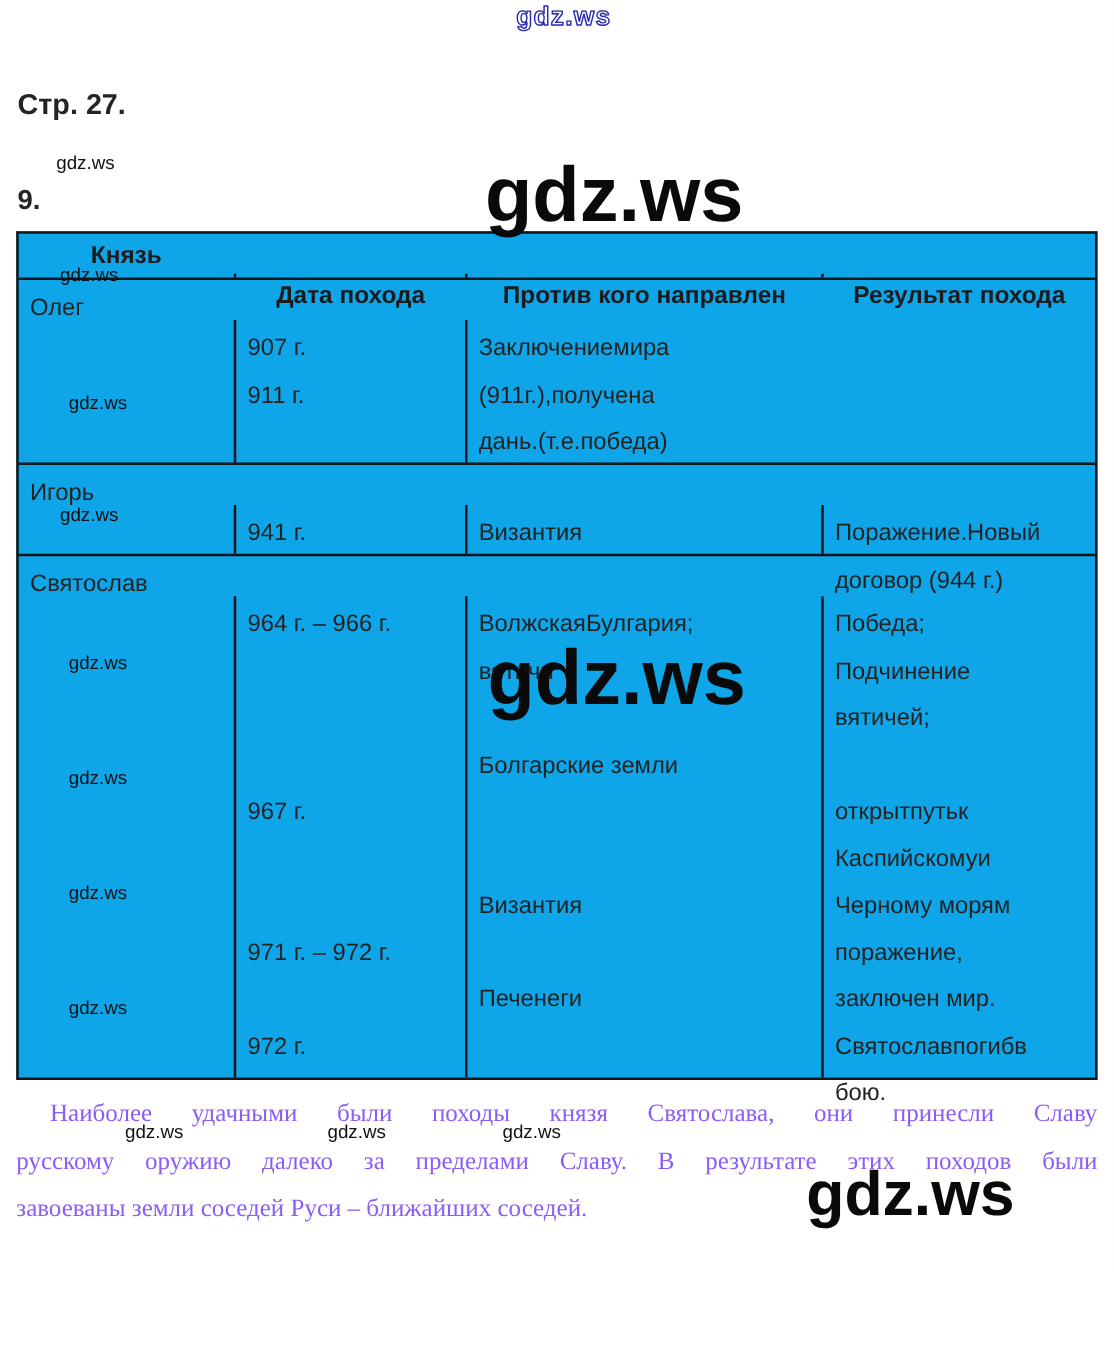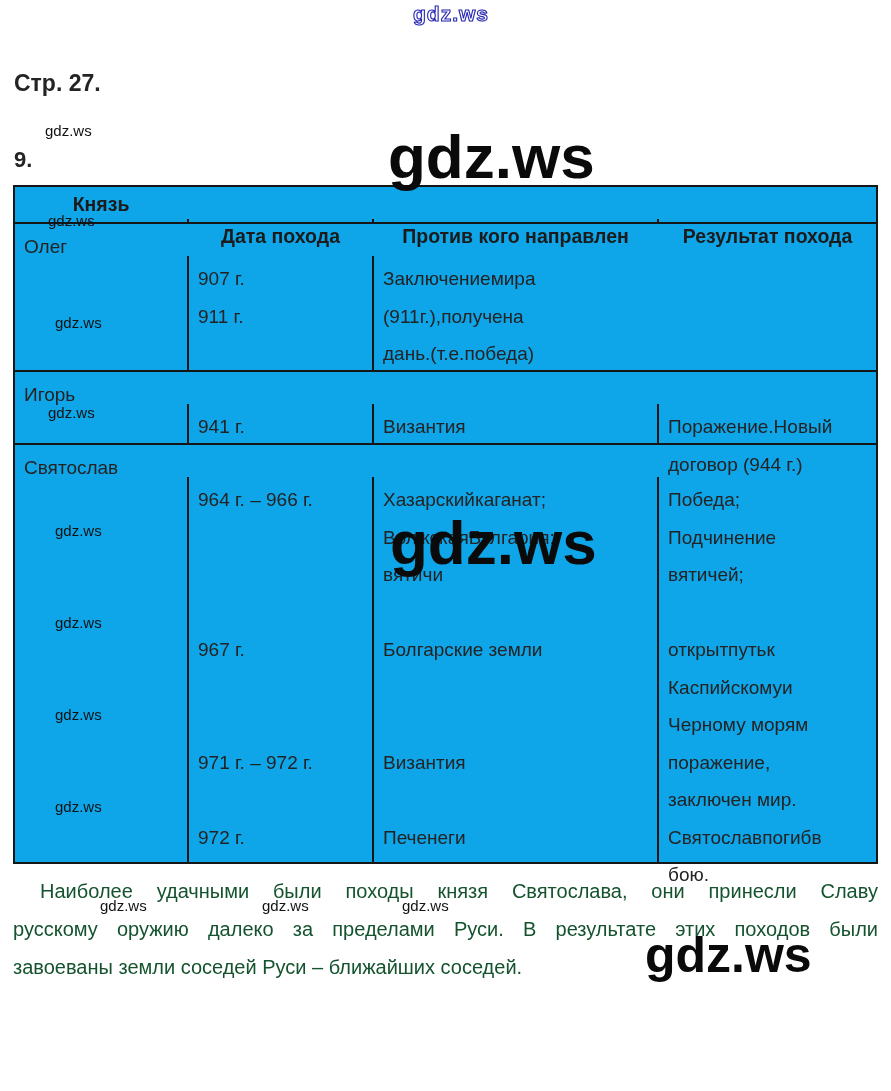--- a/index.html
+++ b/index.html
@@ -40,21 +40,21 @@
     font-size: 19.5px; line-height: 34px; color: #1b1b1b;
   }
   .r0 { height: 148px; }
   .r1 { height: 73px; }
   .r2 { height: 419px; }
   .cell-line { height: 37.5px; line-height: 37.5px; white-space: pre; }
   .cell-line.j { display: flex; white-space: normal; }
   
   .paragraph {
     position: absolute; left: 13px; top: 872px; width: 865px;
-    font-size: 20px; color: #14532d; z-index: 1;
+    font-size: 20px; color: #8b5cf6; z-index: 1; font-family: Liberation Serif, serif;
   }
   .p-line { height: 38px; line-height: 38px; white-space: pre; }
   .p-line.j { display: flex; justify-content: space-between; white-space: normal; }
   
   .wm {
     position: absolute; line-height: 1; white-space: nowrap;
     font-family: "Liberation Sans", sans-serif; z-index: 5; pointer-events: none;
   }
   .wm-small { color: #121212; font-weight: normal; }
   .wm-big   { color: #0a0a0a; font-weight: 600; }
@@ -133,24 +133,20 @@
           <div class="cell-line">&nbsp;</div>
           <div class="cell-line">967 г.</div>
           <div class="cell-line">&nbsp;</div>
           <div class="cell-line">&nbsp;</div>
           <div class="cell-line">971 г. – 972 г.</div>
           <div class="cell-line">&nbsp;</div>
           <div class="cell-line">972 г.</div>
         </div>
         <div class="t-cell c2">
           <div class="cell-line j">
-            <span>Хазарский</span>
-            <span>каганат;</span>
-          </div>
-          <div class="cell-line j">
             <span>Волжская</span>
             <span>Булгария;</span>
           </div>
           <div class="cell-line">вятичи</div>
           <div class="cell-line">&nbsp;</div>
           <div class="cell-line">Болгарские земли</div>
           <div class="cell-line">&nbsp;</div>
           <div class="cell-line">&nbsp;</div>
           <div class="cell-line">Византия</div>
           <div class="cell-line">&nbsp;</div>
@@ -193,21 +189,21 @@
         <span>они</span>
         <span>принесли</span>
         <span>Славу</span>
       </div>
       <div class="p-line j">
         <span>русскому</span>
         <span>оружию</span>
         <span>далеко</span>
         <span>за</span>
         <span>пределами</span>
-        <span>Руси.</span>
+        <span>Славу.</span>
         <span>В</span>
         <span>результате</span>
         <span>этих</span>
         <span>походов</span>
         <span>были</span>
       </div>
       <div class="p-line">завоеваны земли соседей Руси – ближайших соседей.</div>
     </div>
 <div class="wm wm-outline" style="left: 413px; top: 3px; font-size: 21px;">gdz.ws</div>
     <div class="wm wm-small" style="left: 45px; top: 123px; font-size: 15px;">gdz.ws</div>

